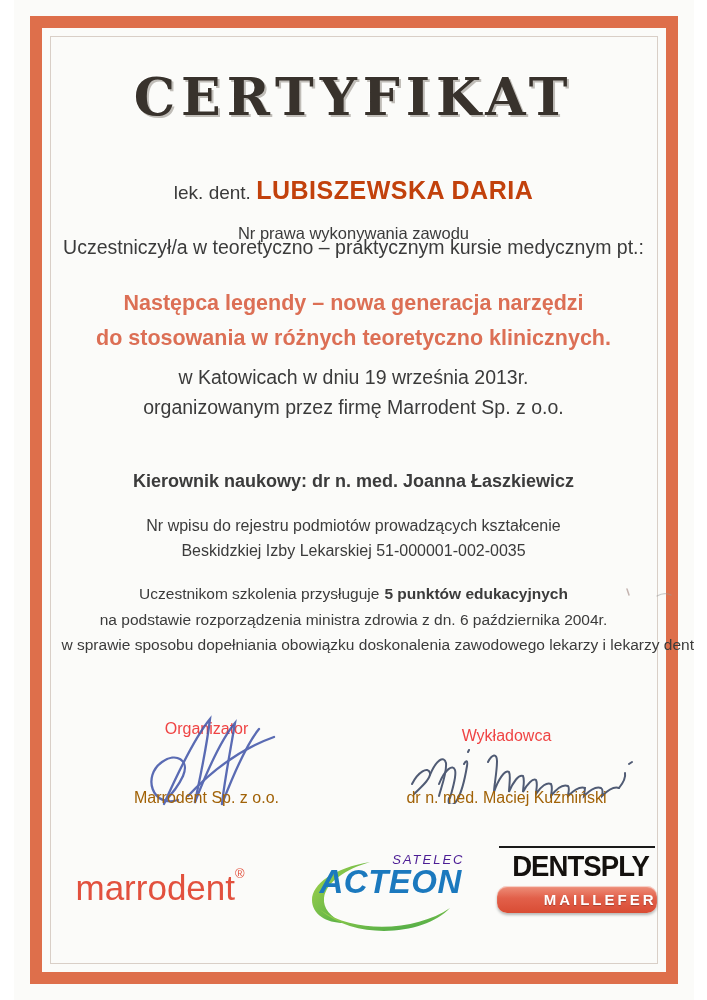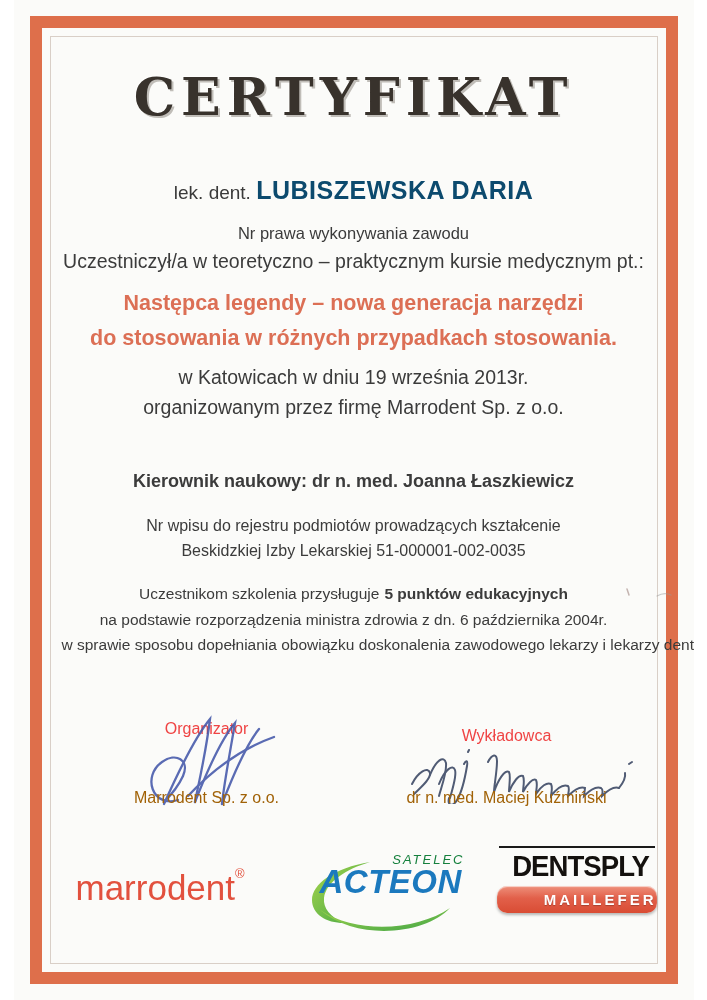--- a/index.html
+++ b/index.html
@@ -10,42 +10,42 @@
   }
   .frame{position:absolute;inset:16px;border:12px solid #de6f4b;pointer-events:none;}
   .innerline{position:absolute;inset:36px;border:1px solid #d9cfc7;pointer-events:none;}
   .line{position:absolute;left:48px;right:48px;text-align:center;white-space:nowrap;}
   .title{
     font-family:"DejaVu Serif","Liberation Serif",serif;font-weight:bold;
     font-size:52px;letter-spacing:6px;color:#38322c;
     text-shadow:2px 2px 0 rgba(120,112,104,0.45), -1px -1px 0 rgba(255,255,255,0.7);
   }
   .recipient{font-size:19px;color:#3a3a3a;}
-  .recipient b{font-size:25px;letter-spacing:0.5px;color:#0c4a6e;}
+  .recipient b{font-size:25px;letter-spacing:0.5px;color:#c2410c;}
   .small{font-size:16.5px;}
   .body20{font-size:19.5px;}
   .course{font-size:21.5px;font-weight:bold;color:#dc6f55;}
   .mid18{font-size:18px;}
   .reg16{font-size:16px;}
   .pts{font-size:15.5px;}
   .pts b{margin-left:5px;}
   .sig-col{position:absolute;width:260px;text-align:center;}
   .role{font-size:16px;color:#ef4444;}
   .sig-name{font-size:16px;color:#a16207;}
   svg{display:block;}
   
   .marrodent{
     position:absolute;left:62px;top:866px;
     font-size:35px;font-weight:normal;letter-spacing:0px;color:#e2513e;
   }
   .marrodent sup{font-size:13px;vertical-align:22px;}
   .acteon{position:absolute;left:278px;top:850px;width:175px;height:84px;}
   .acteon .satelec{
     position:absolute;top:2px;right:2px;font-size:13px;font-style:italic;
-    letter-spacing:2px;color:#15803d;
+    letter-spacing:2px;color:#4c1d95;
   }
   .acteon .brand{
     position:absolute;top:13px;left:28px;font-size:33px;font-weight:bold;
     font-style:italic;letter-spacing:0.5px;color:#1b79be;
   }
   .dentsply{position:absolute;left:483px;top:846px;width:160px;text-align:right;}
   .dentsply .topline{height:2px;background:#1a1a1a;margin:0 2px 2px 2px;}
   .dentsply .brand{
     font-size:29px;font-weight:bold;color:#14110e;letter-spacing:-1px;
     transform:scaleX(0.95);transform-origin:left;white-space:nowrap;
@@ -67,24 +67,24 @@
 
   <div class="line title" style="top:66px;">CERTYFIKAT</div>
 
   <div class="line recipient" style="top:176px;">
     <span>lek. dent.</span>
     <b>LUBISZEWSKA DARIA</b>
   </div>
 
   <div class="line small" style="top:224px;">Nr prawa wykonywania zawodu</div>
 
-  <div class="line body20" style="top:250px;">Uczestniczył/a w teoretyczno – praktycznym kursie medycznym pt.:</div>
+  <div class="line body20" style="top:236px;">Uczestniczył/a w teoretyczno – praktycznym kursie medycznym pt.:</div>
 
   <div class="line course" style="top:291px;">Następca legendy – nowa generacja narzędzi</div>
-  <div class="line course" style="top:326px;">do stosowania w różnych przypadkach stosowania.</div>
+  <div class="line course" style="top:326px;">do stosowania w różnych teoretyczno klinicznych.</div>
 
   <div class="line body20" style="top:366px;">w Katowicach w dniu 19 września 2013r.</div>
   <div class="line body20" style="top:396px;">organizowanym przez firmę Marrodent Sp. z o.o.</div>
 
   <div class="line mid18" style="top:471px;font-weight:bold;">Kierownik naukowy: dr n. med. Joanna Łaszkiewicz</div>
 
   <div class="line reg16" style="top:517px;">Nr wpisu do rejestru podmiotów prowadzących kształcenie</div>
   <div class="line reg16" style="top:542px;">Beskidzkiej Izby Lekarskiej 51-000001-002-0035</div>
 
   <div class="line pts" style="top:585px;">

